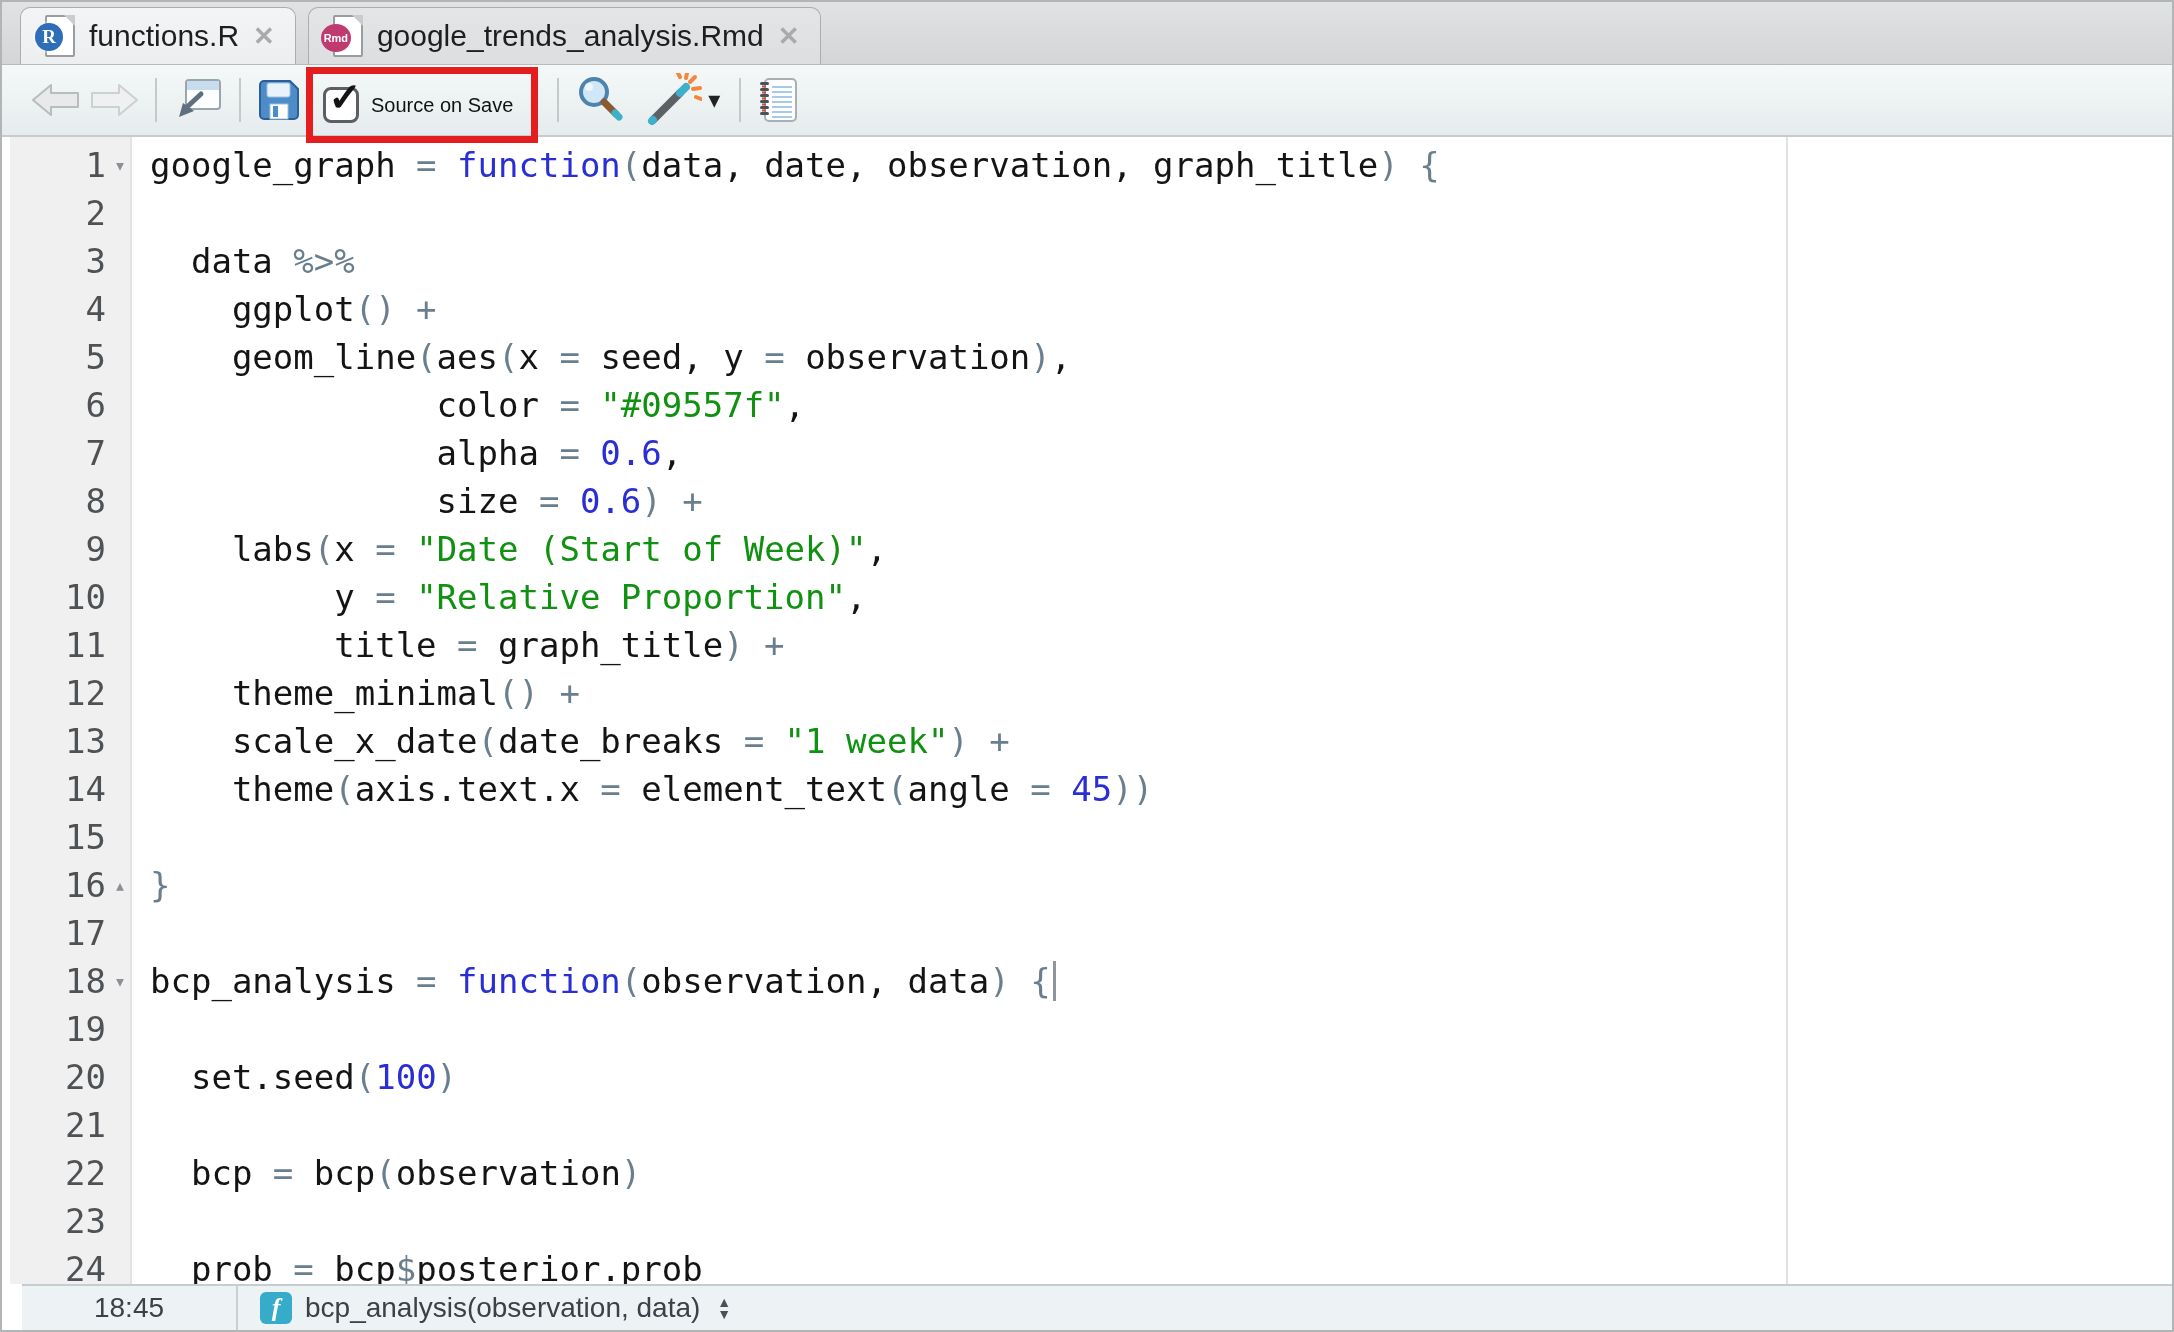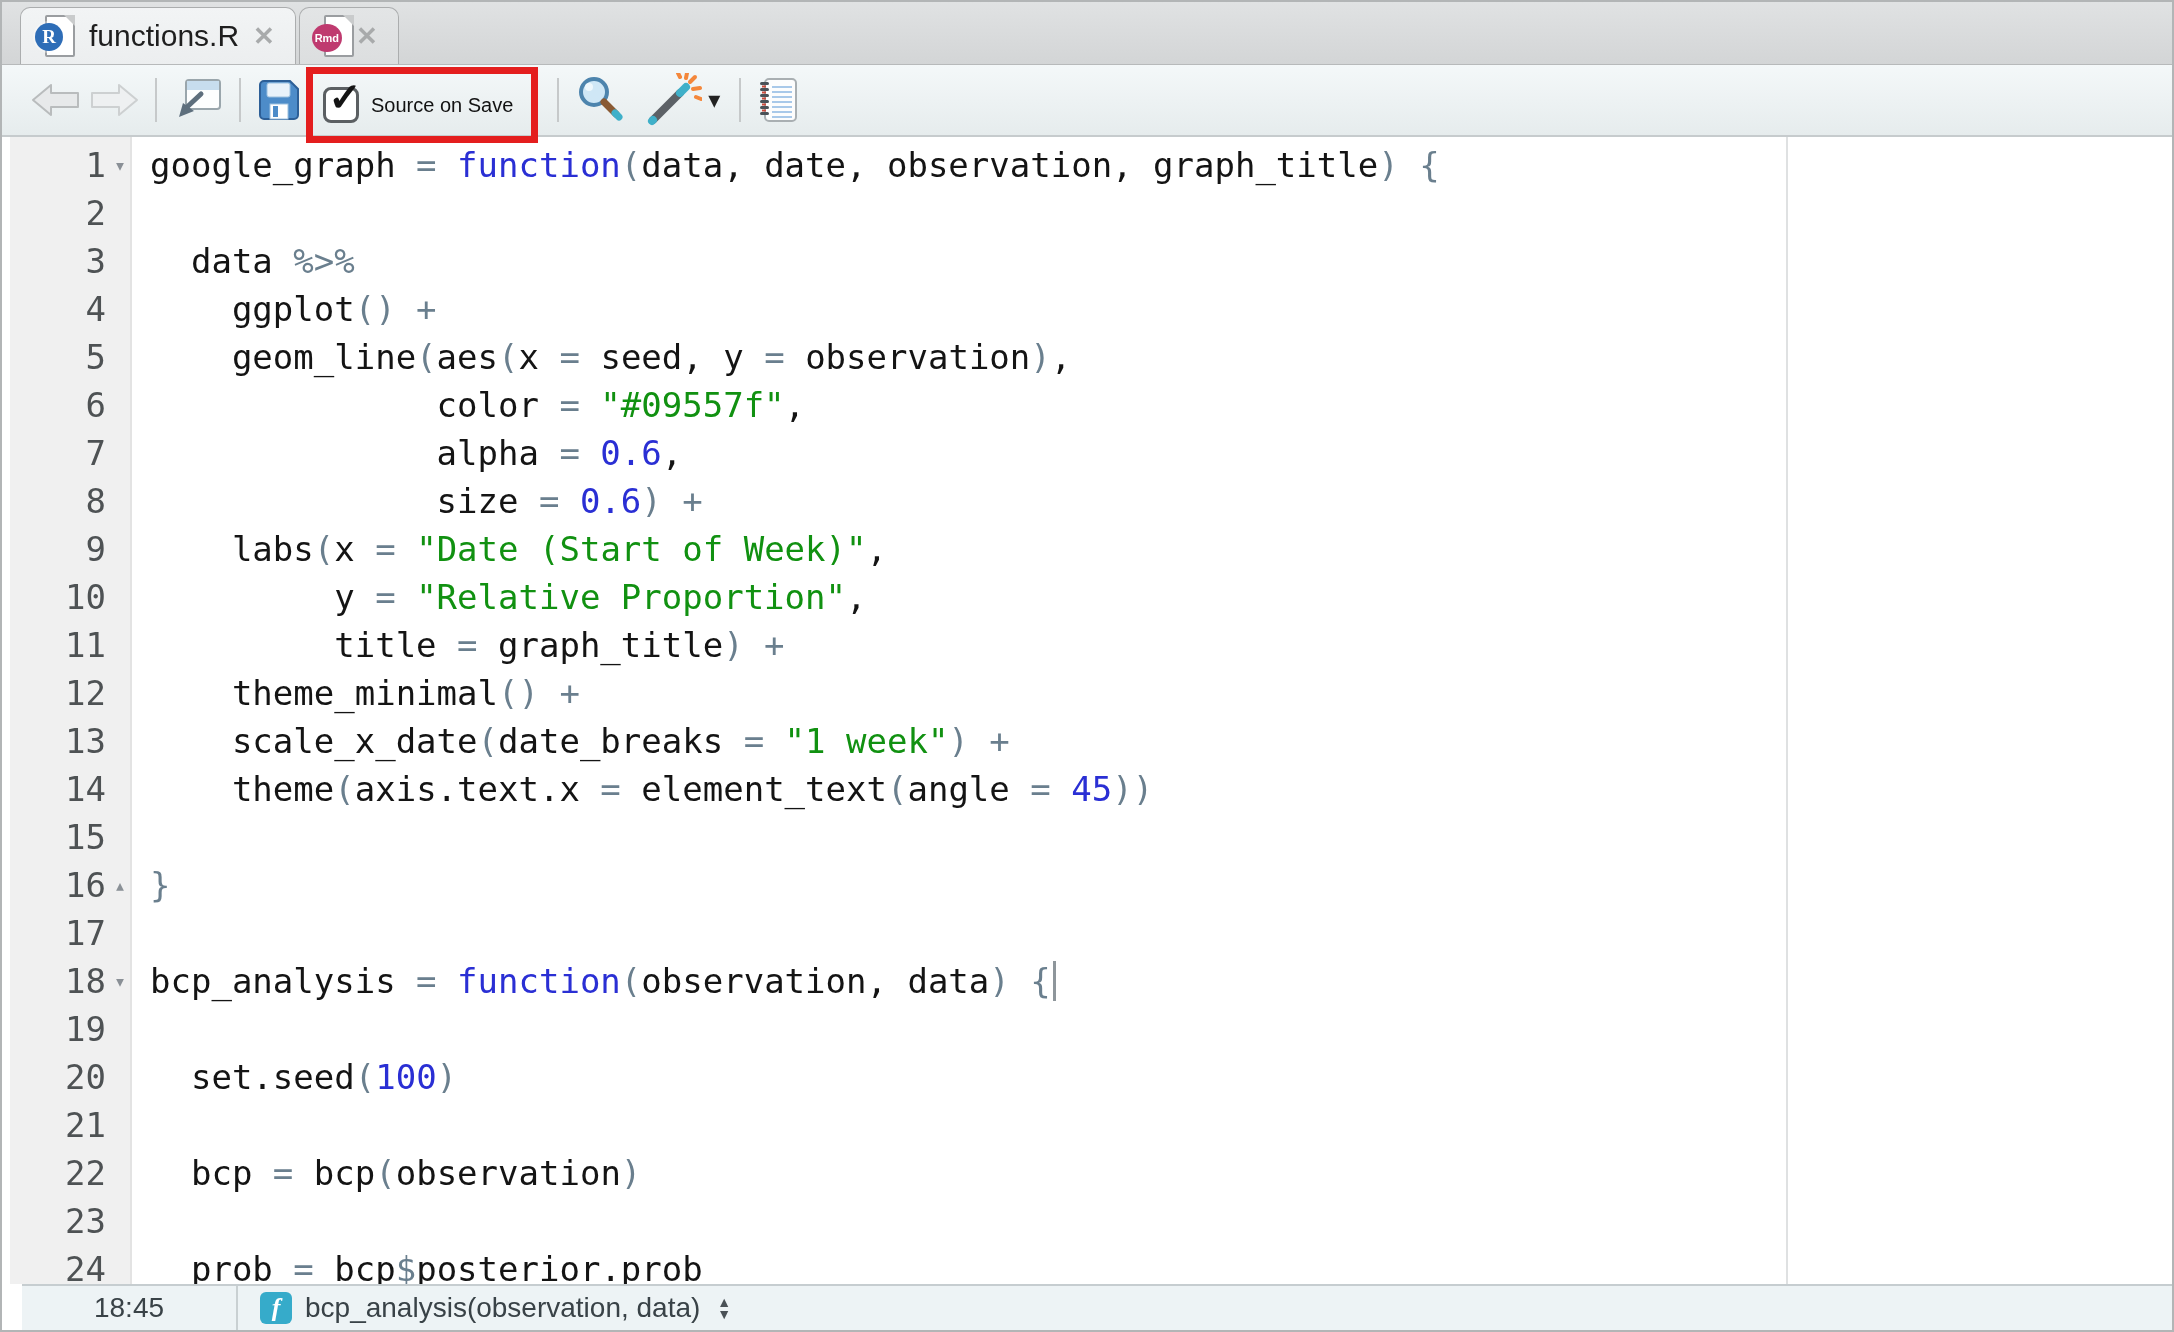--- a/index.html
+++ b/index.html
@@ -15,21 +15,21 @@
     background:linear-gradient(#e0e2e3,#d3d5d6);
     border-bottom:1px solid #b7b9ba;
     display:flex;align-items:flex-end;padding-left:18px;
   }
   .tab{
     height:57px;box-sizing:border-box;display:flex;align-items:center;
     padding:0 20px 0 16px;border:1px solid #abadae;border-bottom:none;
     border-radius:10px 10px 0 0;font-size:30px;color:#1e1e1e;cursor:default;
   }
   .tab.active{background:linear-gradient(#f2f4f5,#eceeef);position:relative;z-index:2;}
-  .tab.inactive{background:linear-gradient(#e3e5e6,#dcdedf);margin-left:3px;}
+  .tab.inactive{background:linear-gradient(#e3e5e6,#dcdedf);margin-left:12px;}
   .tab-label{margin:0 14px 0 12px;white-space:nowrap;}
   .tab-close{font-size:26px;font-weight:bold;color:#a8aaab;line-height:1;}
   .fileicon{width:40px;height:44px;position:relative;flex:none;}
   .fi-page{
     position:absolute;right:2px;top:1px;width:26px;height:38px;background:#fff;
     border:2px solid #9a9da0;border-radius:2px;
   }
   .fi-page::after{ 
     content:"";position:absolute;top:-2px;right:-2px;width:0;height:0;
     border-top:11px solid #c9cbcc;border-left:11px solid transparent;
@@ -116,20 +116,21 @@
         <span class="fi-badge-r">R</span>
       </span>
       <span class="tab-label">functions.R</span>
       <span class="tab-close">✕</span>
     </div>
     <div class="tab inactive">
       <span class="fileicon">
         <span class="fi-page"></span>
         <span class="fi-badge-rmd">Rmd</span>
       </span>
+      <span class="tab-label">google_trends_analysis.Rmd</span>
       <span class="tab-close">✕</span>
     </div>
   </div>
 
   <div class="toolbar">
     <span class="tbtn">
       <svg width="52" height="40" viewBox="0 0 52 40">
         <path d="M21 5 v8 h27 v14 h-27 v8 L3 20 Z" fill="#e7e9ea" stroke="#b9bcbd" stroke-width="2" stroke-linejoin="round"></path>
       </svg>
     </span>

